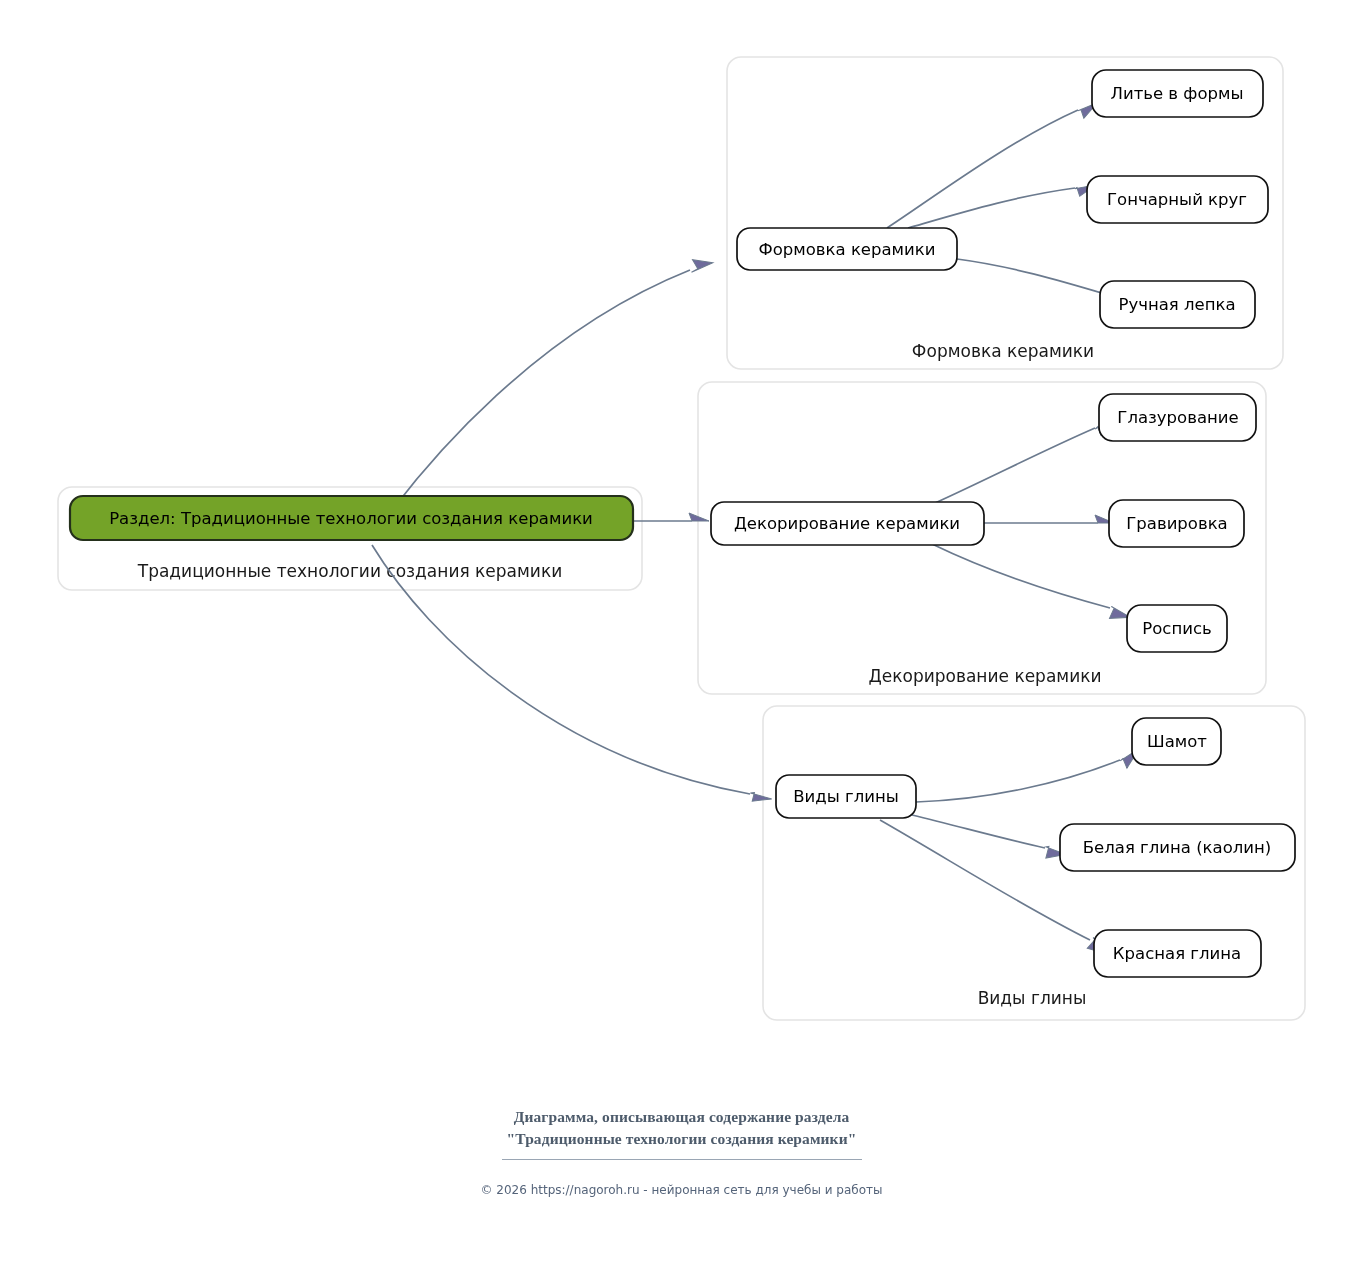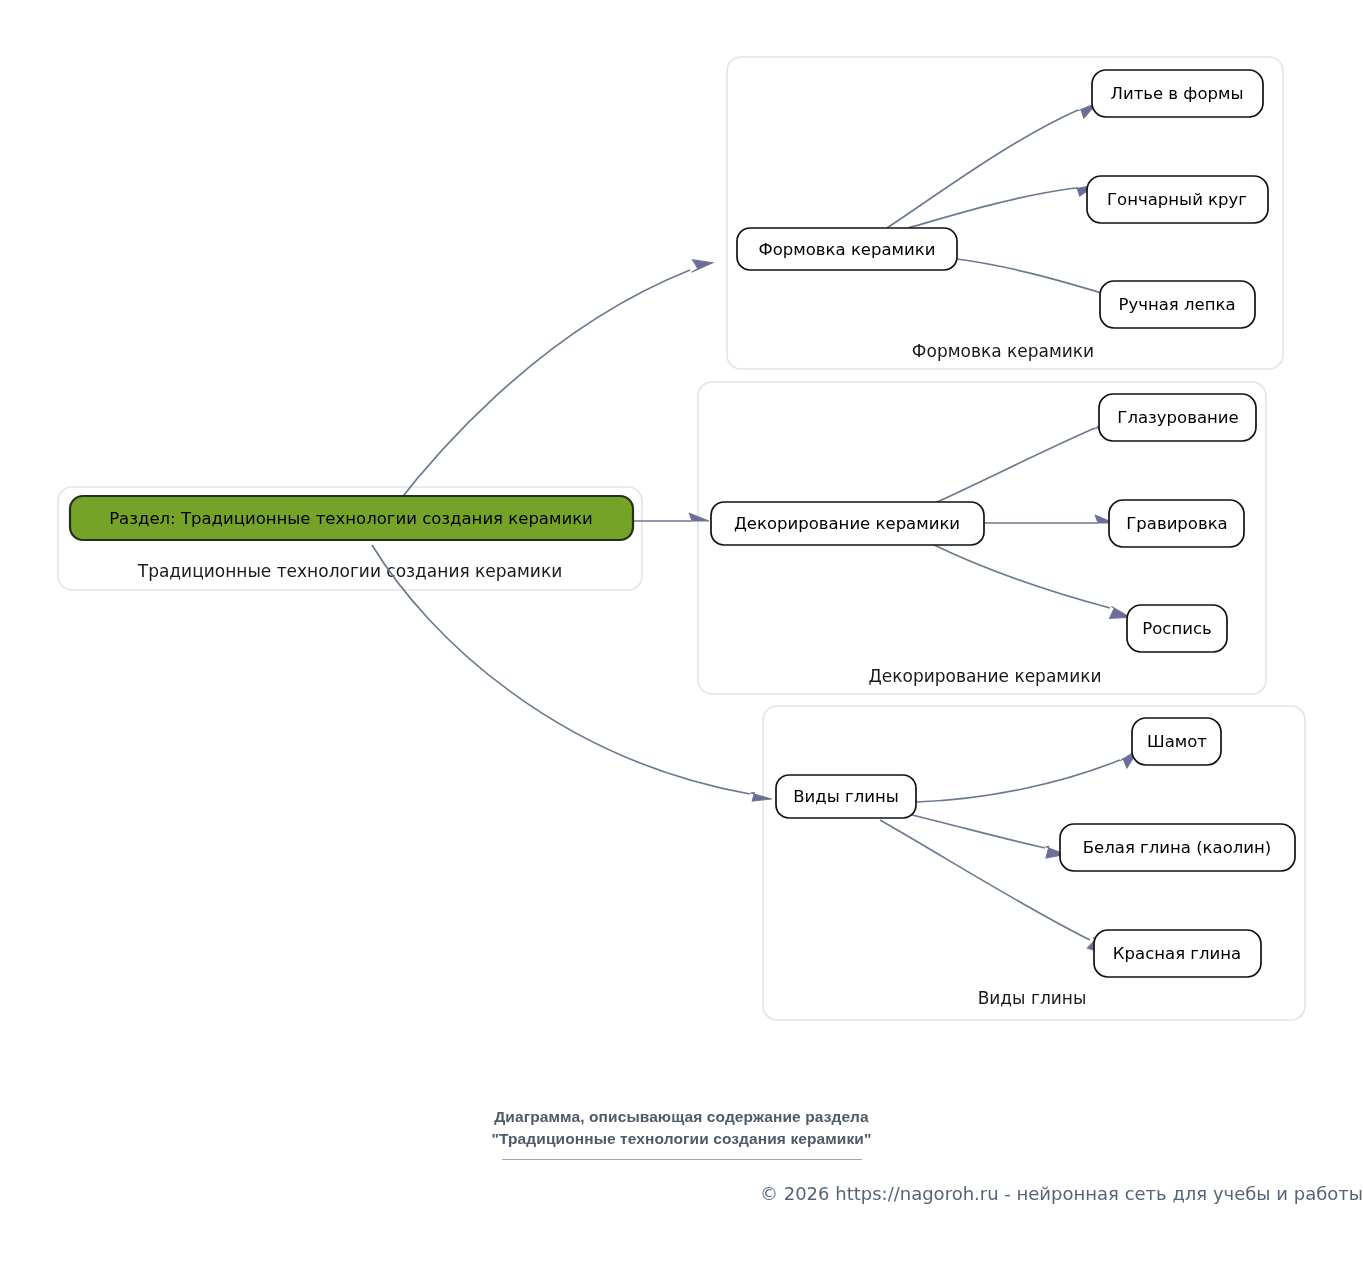--- a/index.html
+++ b/index.html
@@ -76,39 +76,38 @@
     text-anchor: middle;
   }
   .footer-wrap {
     position: absolute;
     left: 0;
     top: 1106px;
     width: 1363px;
     text-align: center;
   }
   .footer-title {
-    font-family: Liberation Sans, sans-serif;
+    font-family: Liberation Serif, serif;
     font-size: 15.5px;
     font-weight: bold;
     color: #4d5b6b;
     line-height: 1.42;
     letter-spacing: 0.1px;
   }
   .footer-divider {
     width: 360px;
     height: 0;
     margin: 9px auto 0 auto;
     border-top: 1.4px solid #9aa6b4;
   }
   .footer-credit {
     margin-top: 23px;
     font-family: "DejaVu Sans", "Liberation Sans", sans-serif;
-    font-size: 18px;
+    font-size: 12px;
     color: #55647a;
-    text-align: right;
   }
 </style>
 </head>
 <body>
 
 <div id="diagram-root">
 
   <svg class="canvas" viewBox="0 0 1363 1287" xmlns="http://www.w3.org/2000/svg">
 
     <g>

